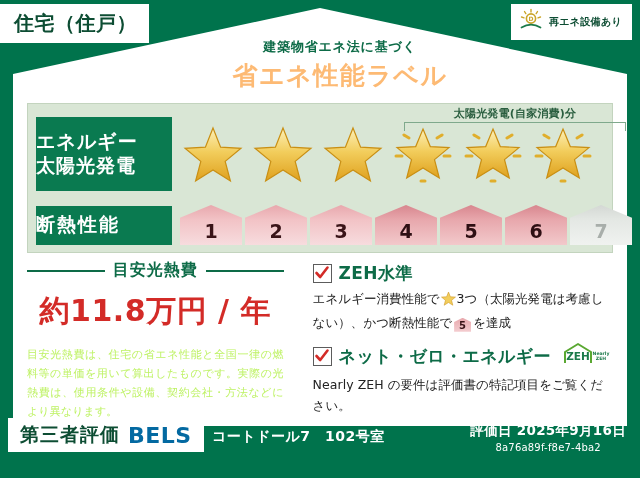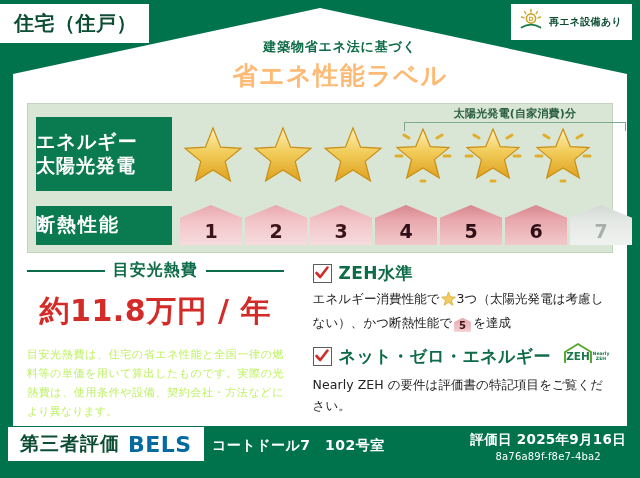--- a/index.html
+++ b/index.html
@@ -304,21 +304,21 @@
     margin: 0 2px;
     line-height: 1;
     padding-bottom: 1px;
   }
   .zeh-logo { vertical-align: -7px; margin-left: 3px; }
 
   
   #footer {
     position: absolute;
     left: 0; right: 0;
-    bottom: 3px;
+    bottom: 12px;
     height: 52px;
     z-index: 6;
   }
   #bels-tag {
     position: absolute;
     left: 8px;
     top: 4px;
     background: #ffffff;
     display: flex;
     align-items: center;

